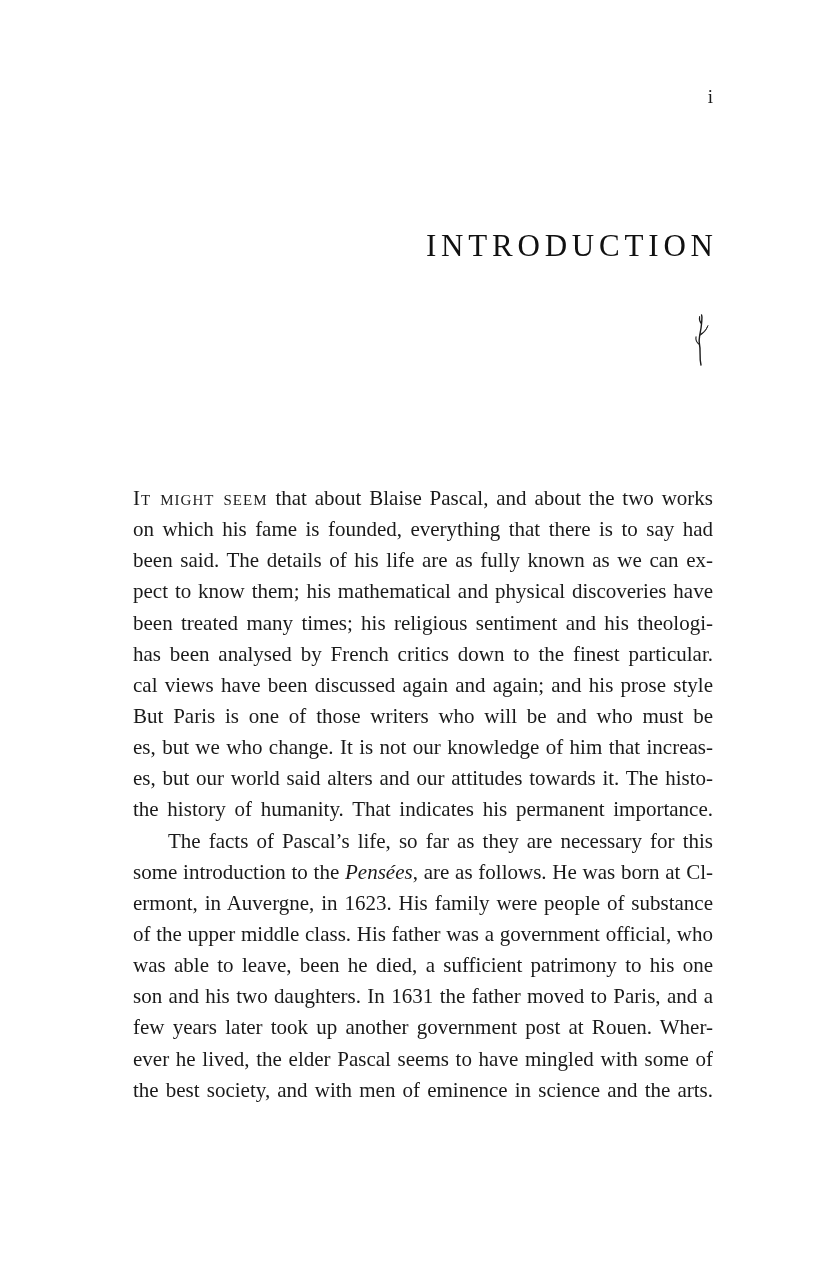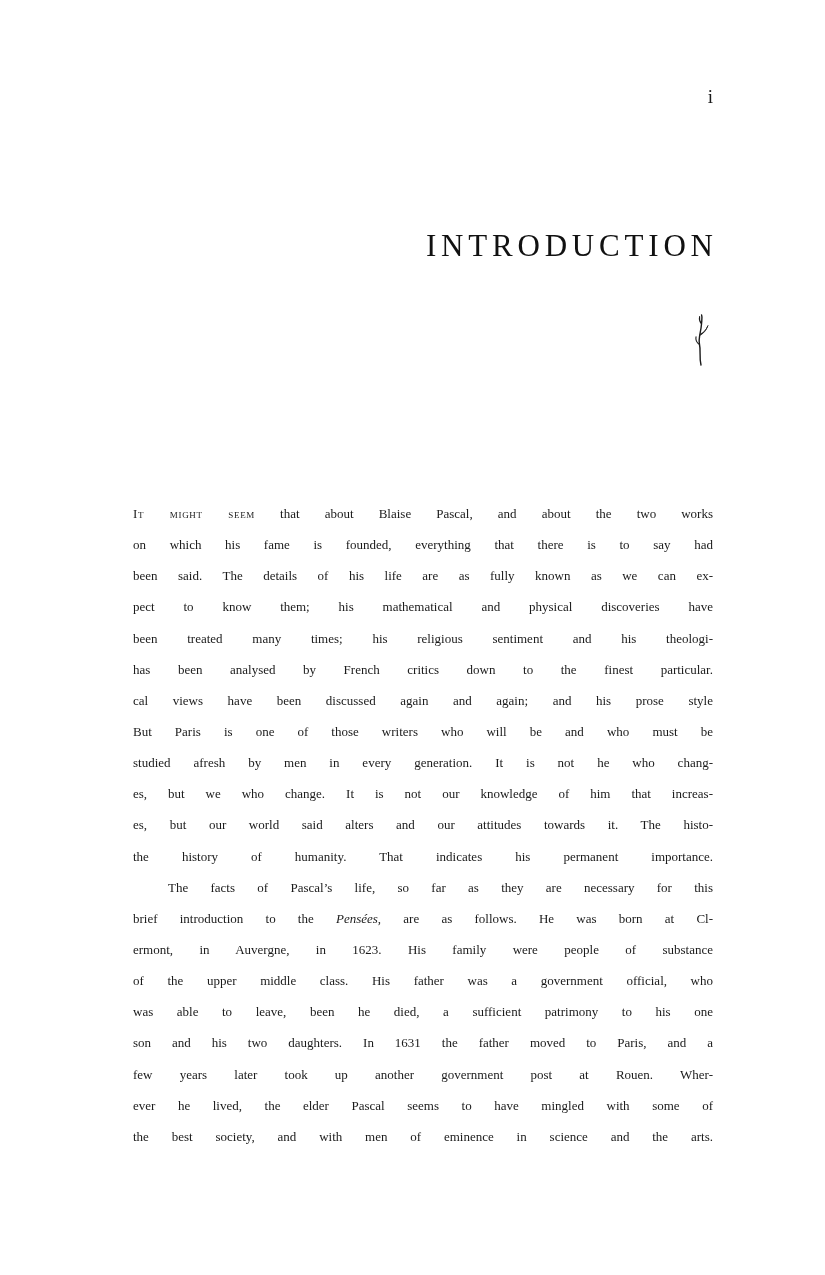--- a/index.html
+++ b/index.html
@@ -50,23 +50,23 @@
     height: 52px;
   }
   .ornament svg {
     display: block;
     width: 100%;
     height: 100%;
   }
   .body-text {
     position: absolute;
     left: 133px;
-    top: 498px;
+    top: 483px;
     width: 580px;
-    font-size: 13px;
+    font-size: 21px;
     line-height: 31.15px;
     color: #1a1a1a;
   }
   .paragraph { margin: 0; }
   .line {
     text-align: justify;
     text-align-last: justify;
     -moz-text-align-last: justify;
     text-justify: inter-word;
     height: 31.15px;
@@ -107,28 +107,27 @@
   <div class="body-text">
       <div class="paragraph">
         <div class="line"><span class="smallcaps">It might seem</span><span> that about Blaise Pascal, and about the two works</span></div>
         <div class="line"><span>on which his fame is founded, everything that there is to say had</span></div>
         <div class="line"><span>been said. The details of his life are as fully known as we can ex-</span></div>
         <div class="line"><span>pect to know them; his mathematical and physical discoveries have</span></div>
         <div class="line"><span>been treated many times; his religious sentiment and his theologi-</span></div>
         <div class="line"><span>has been analysed by French critics down to the finest particular.</span></div>
         <div class="line"><span>cal views have been discussed again and again; and his prose style</span></div>
         <div class="line"><span>But Paris is one of those writers who will be and who must be</span></div>
-        <div class="line"><span>studied afresh by men in every generation. It is not he who chang-</span></div>
         <div class="line"><span>es, but we who change. It is not our knowledge of him that increas-</span></div>
         <div class="line"><span>es, but our world said alters and our attitudes towards it. The histo-</span></div>
         <div class="line"><span>the history of humanity. That indicates his permanent importance.</span></div>
       </div>
       <div class="paragraph">
         <div class="line indent"><span>The facts of Pascal’s life, so far as they are necessary for this</span></div>
-        <div class="line"><span>brief introduction to the </span><span class="italic">Pensées</span><span>, are as follows. He was born at Cl-</span></div>
+        <div class="line"><span>some introduction to the </span><span class="italic">Pensées</span><span>, are as follows. He was born at Cl-</span></div>
         <div class="line"><span>ermont, in Auvergne, in 1623. His family were people of substance</span></div>
         <div class="line"><span>of the upper middle class. His father was a government official, who</span></div>
         <div class="line"><span>was able to leave, been he died, a sufficient patrimony to his one</span></div>
         <div class="line"><span>son and his two daughters. In 1631 the father moved to Paris, and a</span></div>
         <div class="line"><span>few years later took up another government post at Rouen. Wher-</span></div>
         <div class="line"><span>ever he lived, the elder Pascal seems to have mingled with some of</span></div>
         <div class="line"><span>the best society, and with men of eminence in science and the arts.</span></div>
       </div>
     </div>
 

